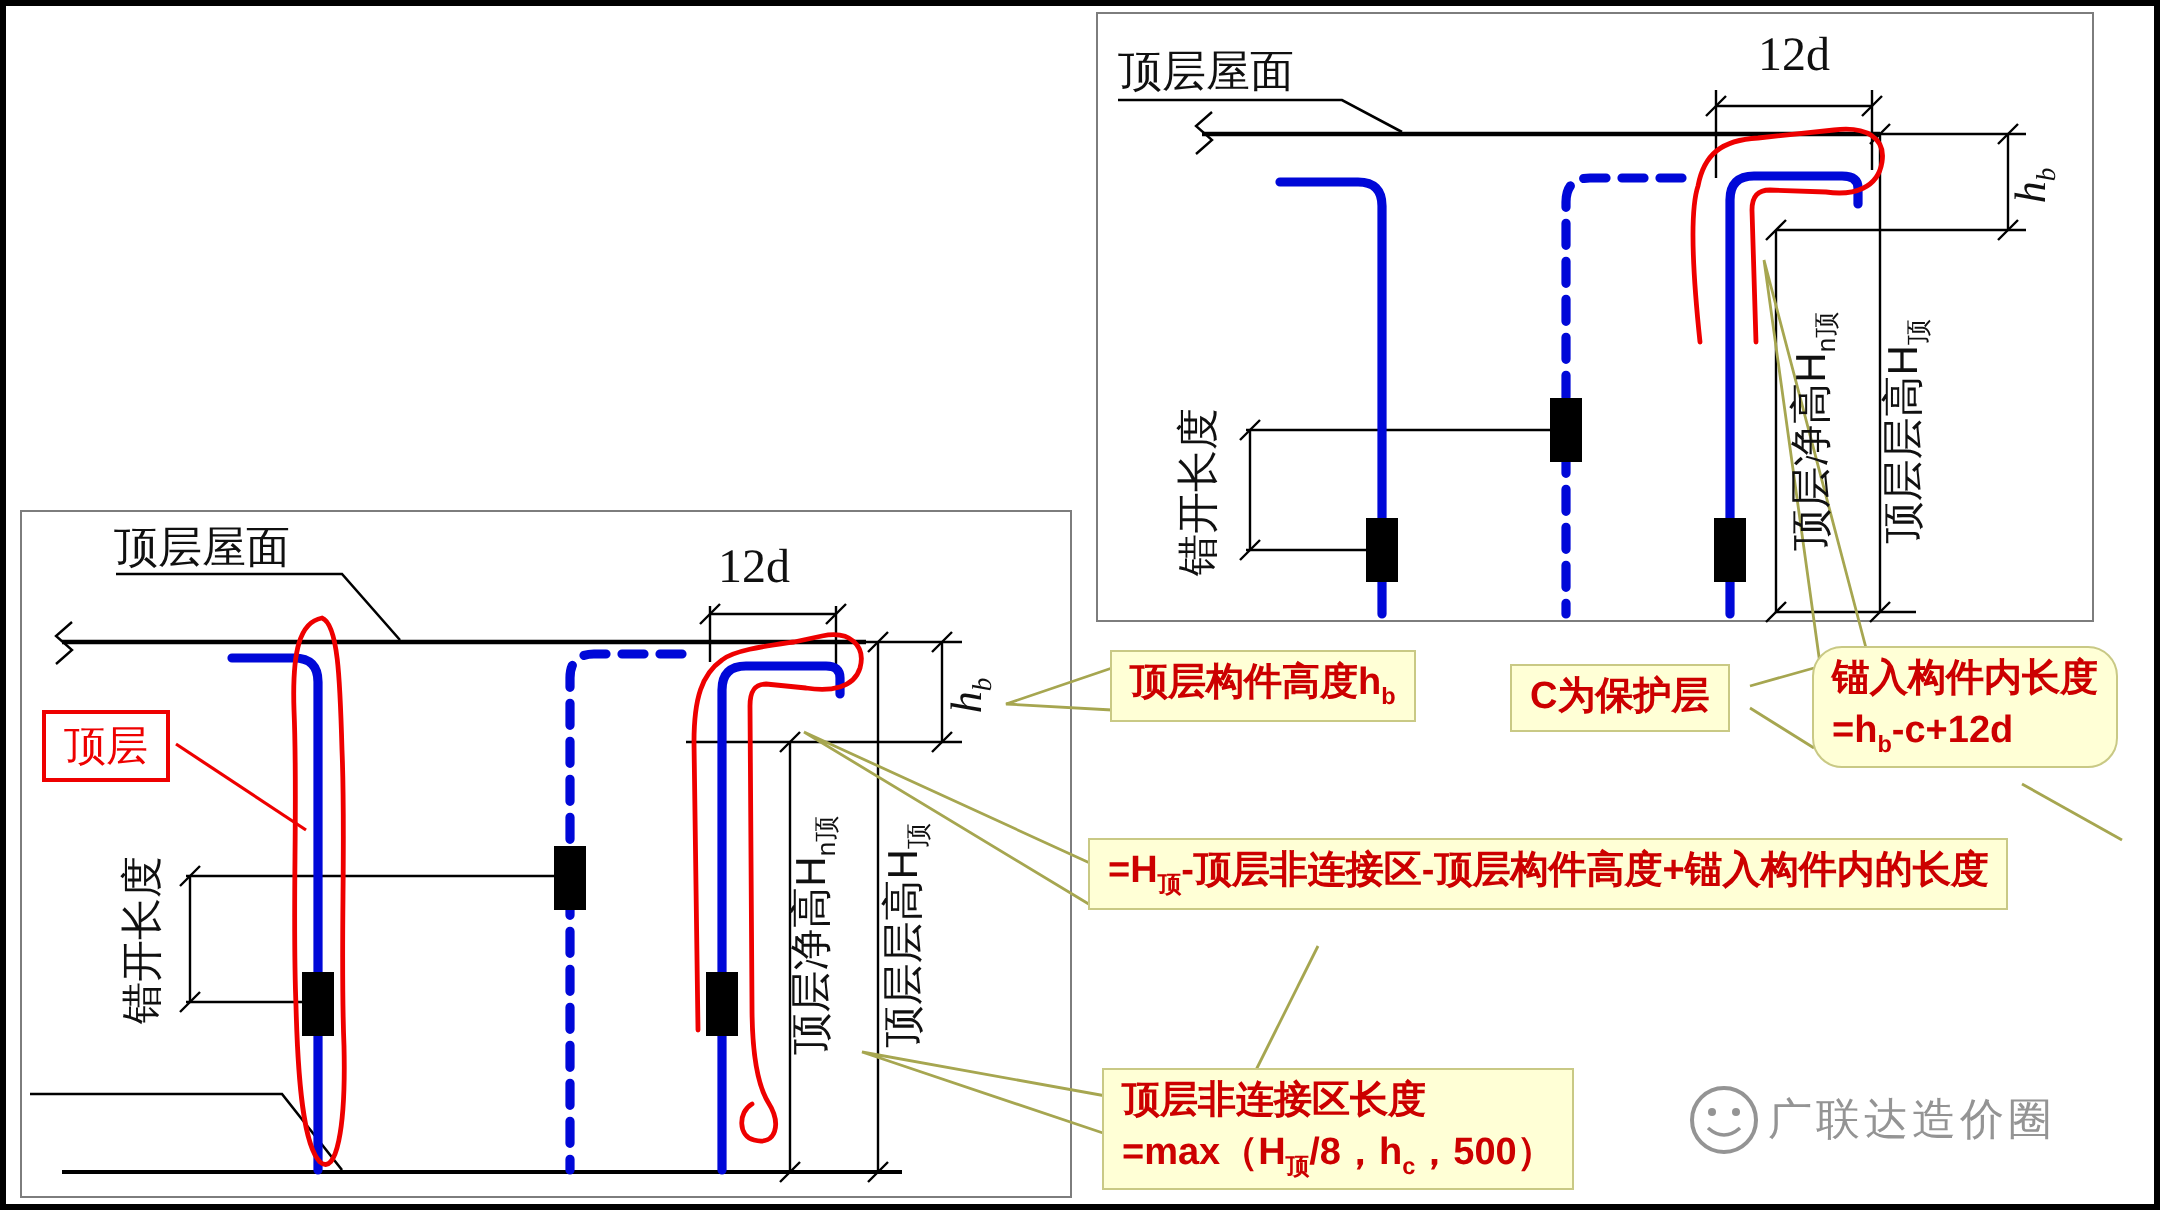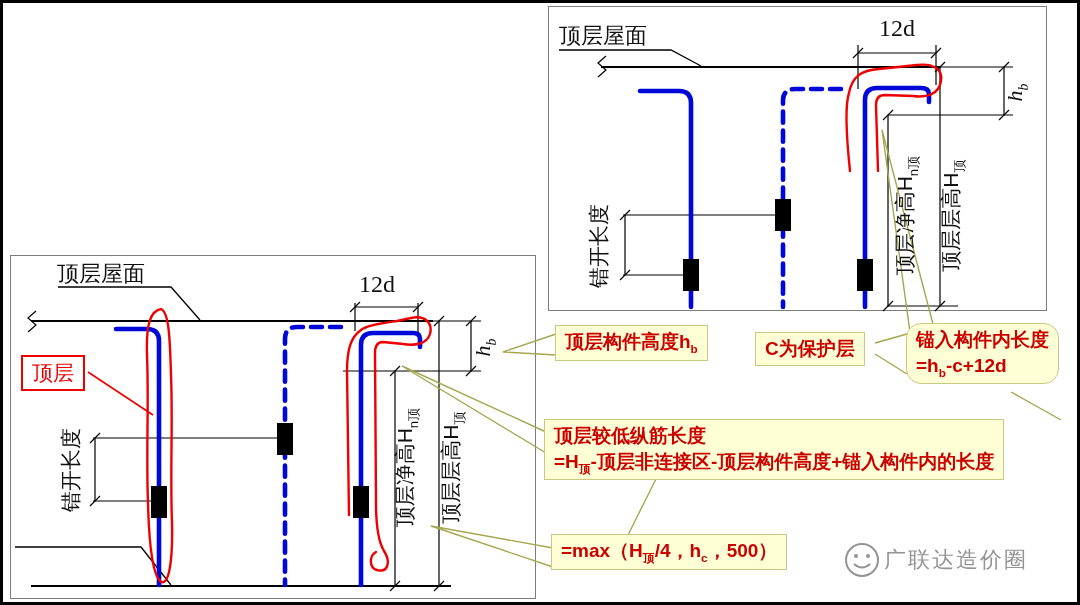--- a/index.html
+++ b/index.html
@@ -138,27 +138,27 @@
   <div class="callout" style="left:752px; top:329px;">C为保护层</div>
 
   <div class="callout" style="left:903px; top:320px;border-radius:15px;">
     <div>锚入构件内长度</div>
     <div>
       <span>=h</span><sub>b</sub><span>-c+12d</span>
     </div>
   </div>
 
   <div class="callout" style="left:541px; top:416px;">
-    <div>顶层较低纵筋长度</div>
     <div>
       <span>=H</span><sub>顶</sub><span>-顶层非连接区-顶层构件高度+锚入构件内的长度</span>
     </div>
   </div>
 
   <div class="callout" style="left:548px; top:531px;">
+    <div>顶层非连接区长度</div>
     <div>
-      <span>=max（H</span><sub>顶</sub><span>/4，h</span><sub>c</sub><span>，500）</span>
+      <span>=max（H</span><sub>顶</sub><span>/8，h</span><sub>c</sub><span>，500）</span>
     </div>
   </div>
 
   <div class="watermark">广联达造价圈</div>
 
 </div>
 
 </body></html>

